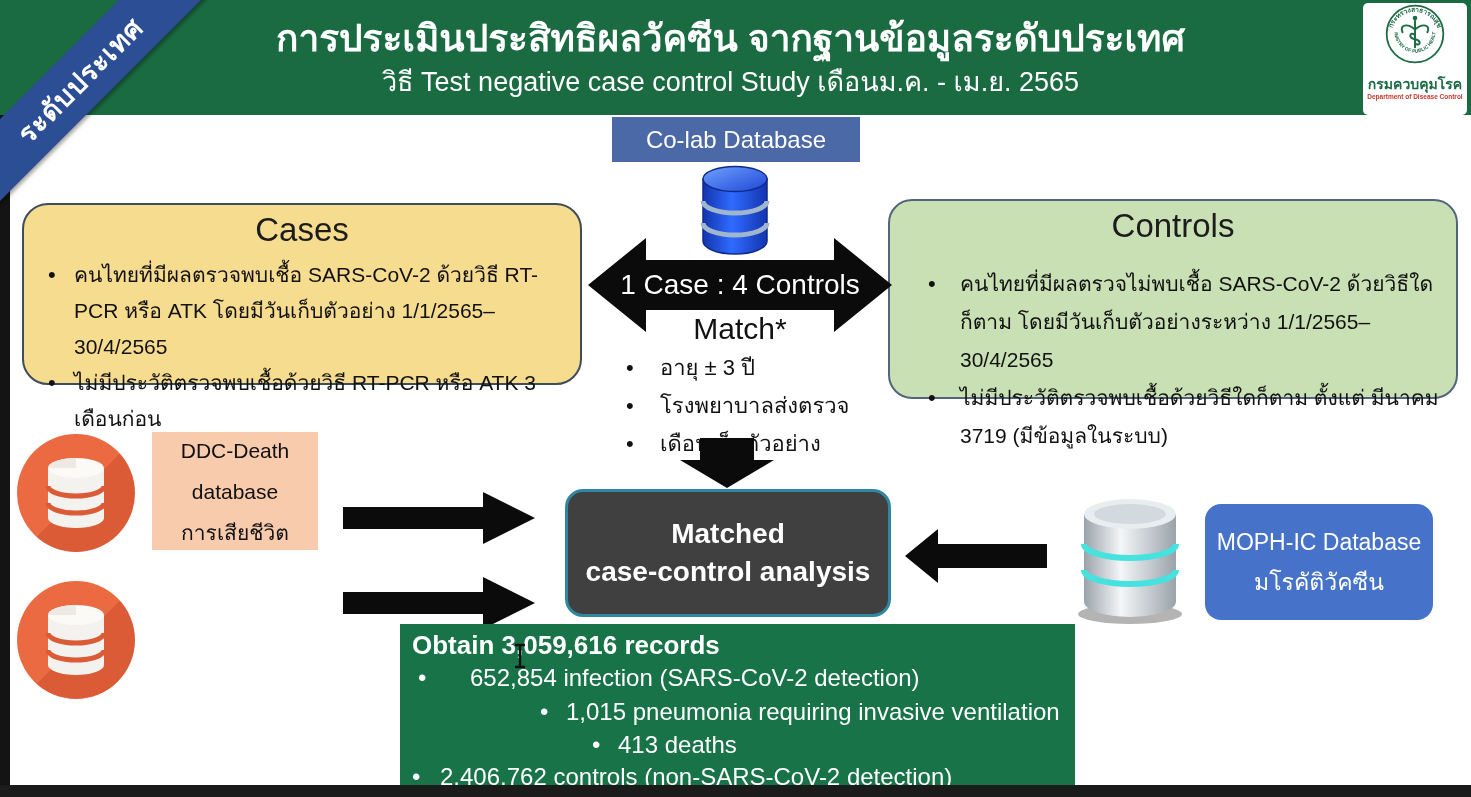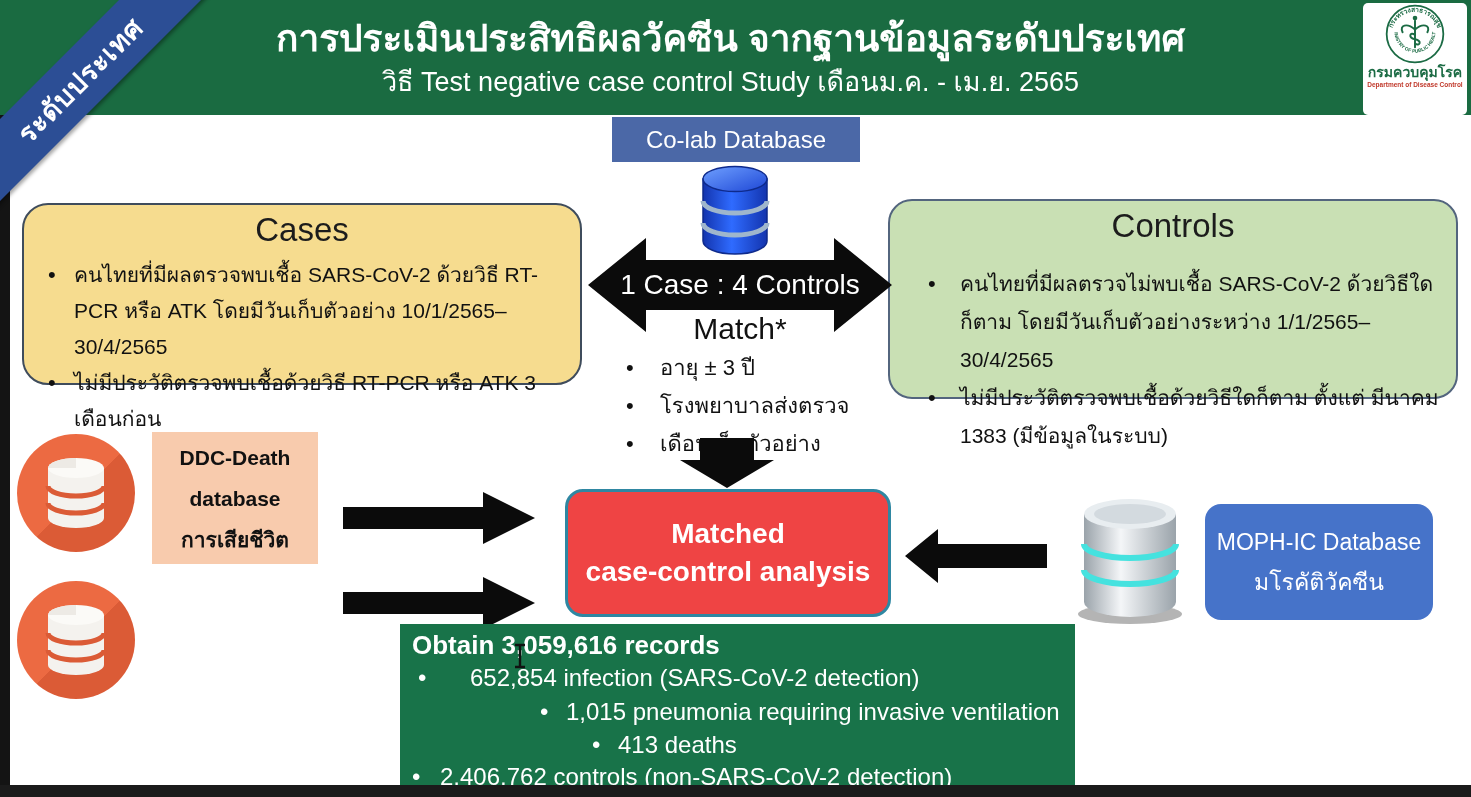--- a/index.html
+++ b/index.html
@@ -12,21 +12,21 @@
   
   .header{position:absolute;left:0;top:0;width:1471px;height:115px;background:#1A6B41;z-index:1;}
   .title1{position:absolute;left:130px;right:140px;top:8px;text-align:center;color:#fff;
           font-size:37px;font-weight:600;white-space:nowrap;}
   .title2{position:absolute;left:130px;right:140px;top:60px;text-align:center;color:#fff;
           font-size:27px;font-weight:500;white-space:nowrap;}
 
   
   .logo{position:absolute;left:1363px;top:3px;width:104px;height:112px;background:#fff;border-radius:5px;
         z-index:2;display:flex;flex-direction:column;align-items:center;}
-  .logo-thai{color:#1B6B44;font-size:14px;font-weight:bold;line-height:15px;}
+  .logo-thai{color:#1B6B44;font-size:14px;font-weight:bold;line-height:15px;margin-top:12px;}
   .logo-eng{color:#C0392B;font-size:6.5px;font-weight:bold;line-height:9px;}
 
   
   .ribbon{position:absolute;left:-80px;top:51px;width:320px;height:58px;background:#2C4E95;
           transform:rotate(-45deg);z-index:3;display:flex;align-items:center;justify-content:center;
           box-shadow:0 3px 4px rgba(0,0,0,0.35);}
   .ribbon span{color:#fff;font-size:27px;font-weight:bold;letter-spacing:1px;}
 
   
   .colab{position:absolute;left:612px;top:117px;width:248px;height:45px;background:#4B68A7;z-index:2;
@@ -48,32 +48,32 @@
   
   .dbl-arrow{position:absolute;left:588px;top:238px;width:304px;height:94px;z-index:2;}
   .dbl-label{position:absolute;left:0;width:304px;top:22px;height:36px;line-height:50px;text-align:center;
              color:#fff;font-size:28px;z-index:3;}
   .match-label{position:absolute;left:588px;width:304px;top:312px;text-align:center;font-size:30px;color:#111;z-index:2;}
   .criteria{position:absolute;left:622px;top:349px;width:270px;margin:0;padding:0;list-style:none;z-index:2;}
   .criteria li{position:relative;padding-left:38px;font-size:22px;line-height:38px;color:#111;}
   .criteria li::before{content:"•";position:absolute;left:4px;top:0;font-size:22px;}
 
   
-  .matched{position:absolute;left:565px;top:489px;width:320px;height:122px;background:#ef4444;
+  .matched{position:absolute;left:565px;top:489px;width:320px;height:122px;background:#404040;
            border:3px solid #2F87A2;border-radius:18px;z-index:2;display:flex;flex-direction:column;
            align-items:center;justify-content:center;color:#fff;font-weight:bold;font-size:28px;line-height:38px;}
 
   
   .src-circle{position:absolute;width:118px;height:118px;border-radius:50%;z-index:1;
               background:linear-gradient(135deg,#EC6A42 52%,#DB5B36 52%);
               display:flex;align-items:center;justify-content:center;}
   .c1{left:17px;top:434px;} .c2{left:17px;top:581px;}
   .peach{position:absolute;z-index:1;display:flex;flex-direction:column;align-items:center;justify-content:center;
          font-size:21px;color:#111;line-height:41px;text-align:center;}
-  .p1{left:152px;top:432px;width:166px;height:132px;background:#F8CBAD;font-weight:bold;}
+  .p1{left:152px;top:432px;width:166px;height:118px;background:#F8CBAD;}
   .p2{left:152px;top:575px;width:166px;height:131px;background:#F4B183;}
 
   .arrow{position:absolute;z-index:2;}
   .a-l1{left:343px;top:490px;} .a-l2{left:343px;top:575px;} .a-r{left:905px;top:527px;}
   .down-arrow{position:absolute;left:680px;top:438px;z-index:2;}
 
   
   .db-silver{position:absolute;left:1072px;top:492px;z-index:1;}
   .moph{position:absolute;left:1205px;top:504px;width:228px;height:116px;background:#4673C9;border-radius:16px;
         z-index:1;display:flex;flex-direction:column;align-items:center;justify-content:center;
@@ -147,30 +147,30 @@
     </defs>
     <path d="M9 16 v62 a32 13 0 0 0 64 0 v-62 z" fill="url(#gBlue)" stroke="#0E2A8C" stroke-width="1.5"></path>
     <path d="M9 38 a32 12 0 0 0 64 0" fill="none" stroke="#9FB6CC" stroke-width="5"></path>
     <path d="M9 60 a32 12 0 0 0 64 0" fill="none" stroke="#9FB6CC" stroke-width="5"></path>
     <ellipse cx="41" cy="16" rx="32" ry="12.5" fill="url(#gBlueTop)" stroke="#0E2A8C" stroke-width="1.5"></ellipse>
   </svg>
 
   <div class="cases">
     <div class="box-title">Cases</div>
     <ul>
-      <li>คนไทยที่มีผลตรวจพบเชื้อ SARS-CoV-2 ด้วยวิธี RT-PCR หรือ ATK โดยมีวันเก็บตัวอย่าง 10/1/2565–30/4/2565</li>
+      <li>คนไทยที่มีผลตรวจพบเชื้อ SARS-CoV-2 ด้วยวิธี RT-PCR หรือ ATK โดยมีวันเก็บตัวอย่าง 1/1/2565–30/4/2565</li>
       <li>ไม่มีประวัติตรวจพบเชื้อด้วยวิธี RT-PCR หรือ ATK 3 เดือนก่อน</li>
     </ul>
   </div>
 
   <div class="controls">
     <div class="box-title">Controls</div>
     <ul>
       <li>คนไทยที่มีผลตรวจไม่พบเชื้อ SARS-CoV-2 ด้วยวิธีใดก็ตาม โดยมีวันเก็บตัวอย่างระหว่าง 1/1/2565–30/4/2565</li>
-      <li>ไม่มีประวัติตรวจพบเชื้อด้วยวิธีใดก็ตาม ตั้งแต่ มีนาคม 1383 (มีข้อมูลในระบบ)</li>
+      <li>ไม่มีประวัติตรวจพบเชื้อด้วยวิธีใดก็ตาม ตั้งแต่ มีนาคม 3719 (มีข้อมูลในระบบ)</li>
     </ul>
   </div>
 
   <svg class="dbl-arrow" width="304" height="94" viewBox="0 0 304 94">
     <polygon points="0,47 58,0 58,22 246,22 246,0 304,47 246,94 246,72 58,72 58,94" fill="#0b0b0b"></polygon>
   </svg>
   <div class="dbl-label" style="left:588px;top:260px;">1 Case : 4 Controls</div>
 
   <div class="match-label">Match*</div>
   <ul class="criteria">

